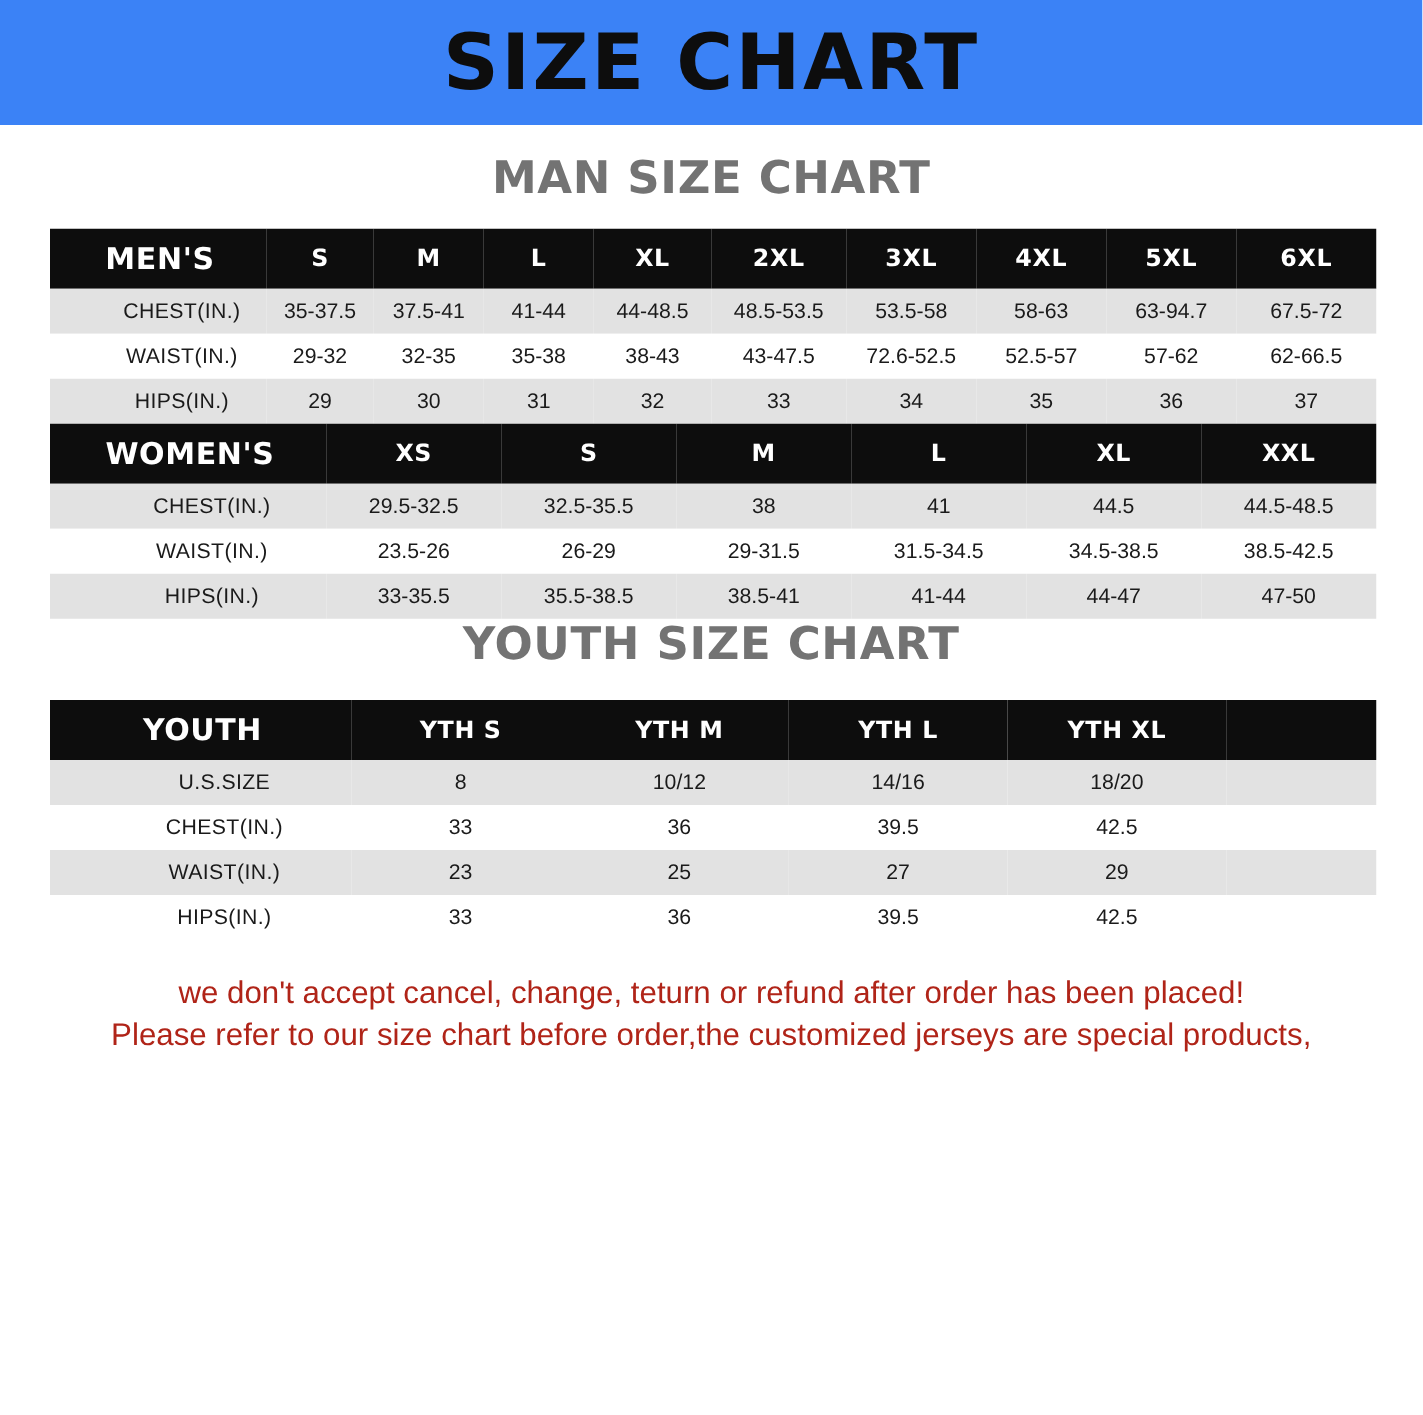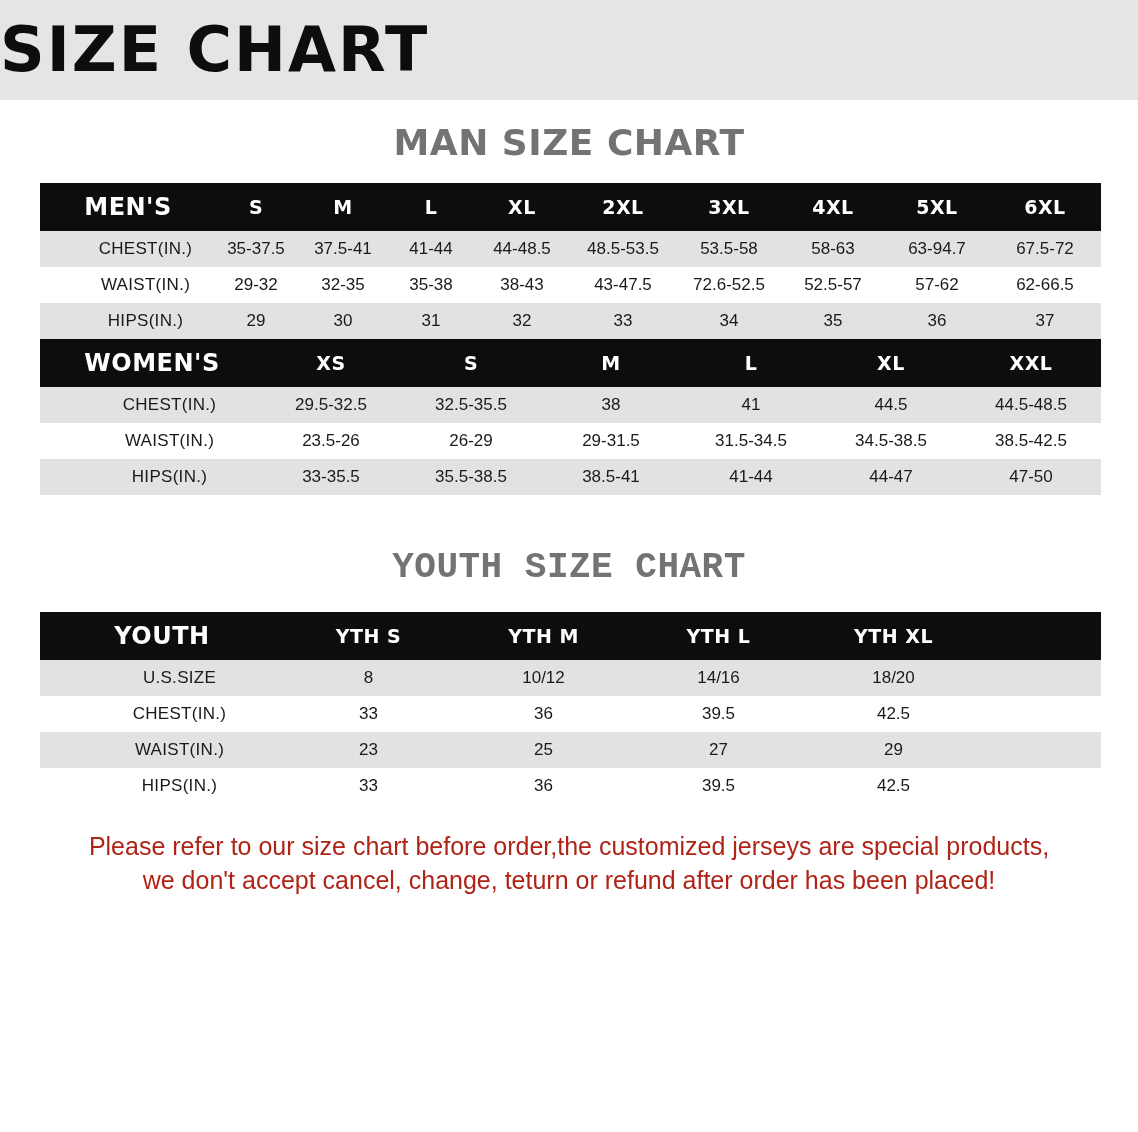--- a/index.html
+++ b/index.html
@@ -17,24 +17,24 @@
   .page {
     width: 1138px;
     height: 1132px;
     position: relative;
     background: #ffffff;
   }
 
   
   .banner {
     height: 100px;
-    background: #e5e5e5;
+    background: #3b82f6;
     display: flex;
     align-items: center;
-    justify-content: flex-start;
+    justify-content: center;
   }
   .banner-title {
     font-family: "DejaVu Sans", sans-serif;
     font-weight: 700;
     font-size: 62px;
     letter-spacing: 2px;
     color: #0d0d0d;
     line-height: 1;
   }
 
@@ -42,21 +42,21 @@
   .section-heading {
     text-align: center;
     font-family: "DejaVu Sans", sans-serif;
     font-weight: 700;
     font-size: 36px;
     letter-spacing: 0.5px;
     color: #737373;
   }
   .heading-man    { margin-top: 22px; margin-bottom: 20px; }
   .heading-women  { margin-top: 42px; margin-bottom: 22px; }
-  .heading-youth  { margin-top: 52px; margin-bottom: 24px; font-family: Liberation Mono, monospace; }
+  .heading-youth  { margin-bottom: 24px; }
 
   
   .table-wrap {
     margin: 0 40px;
   }
   table.size-table {
     width: 1058px;
     border-collapse: collapse;
     table-layout: fixed;
   }
@@ -274,17 +274,17 @@
           <td>36</td>
           <td>39.5</td>
           <td>42.5</td>
           <td></td>
         </tr>
       </tbody>
     </table>
   </div>
 
   <div class="footer-note">
+    <div>we don't accept cancel, change, teturn or refund after order has been placed!</div>
     <div>Please refer to our size chart before order,the customized jerseys are special products,</div>
-    <div>we don't accept cancel, change, teturn or refund after order has been placed!</div>
   </div>
 
 </div>
 
 </body></html>

